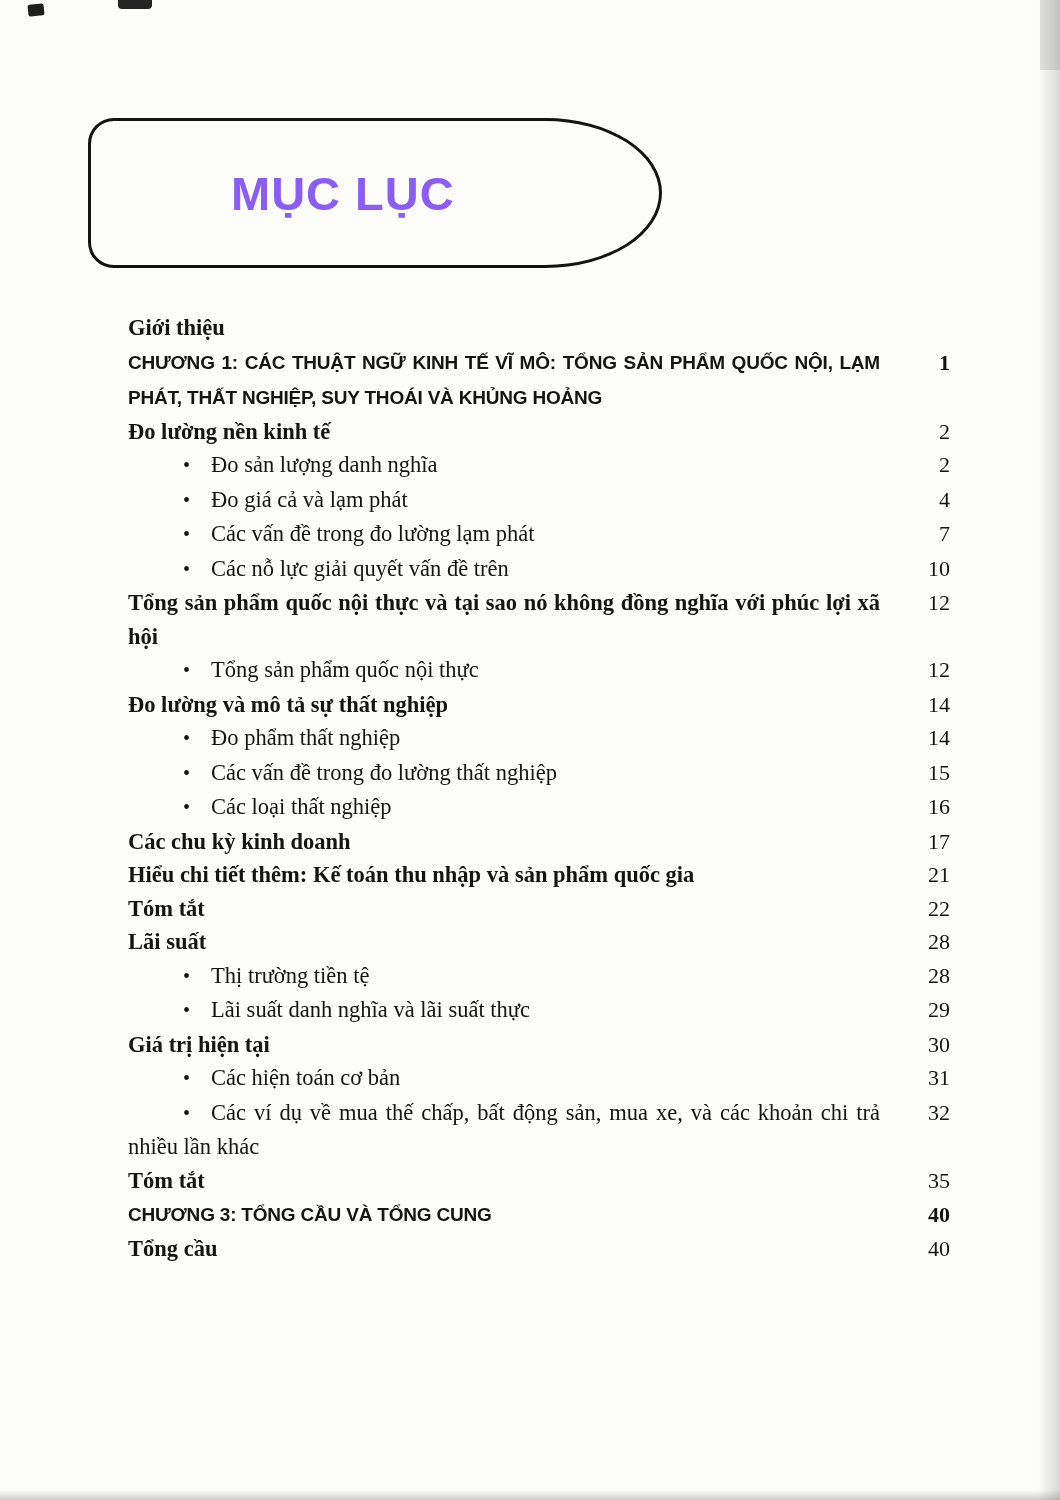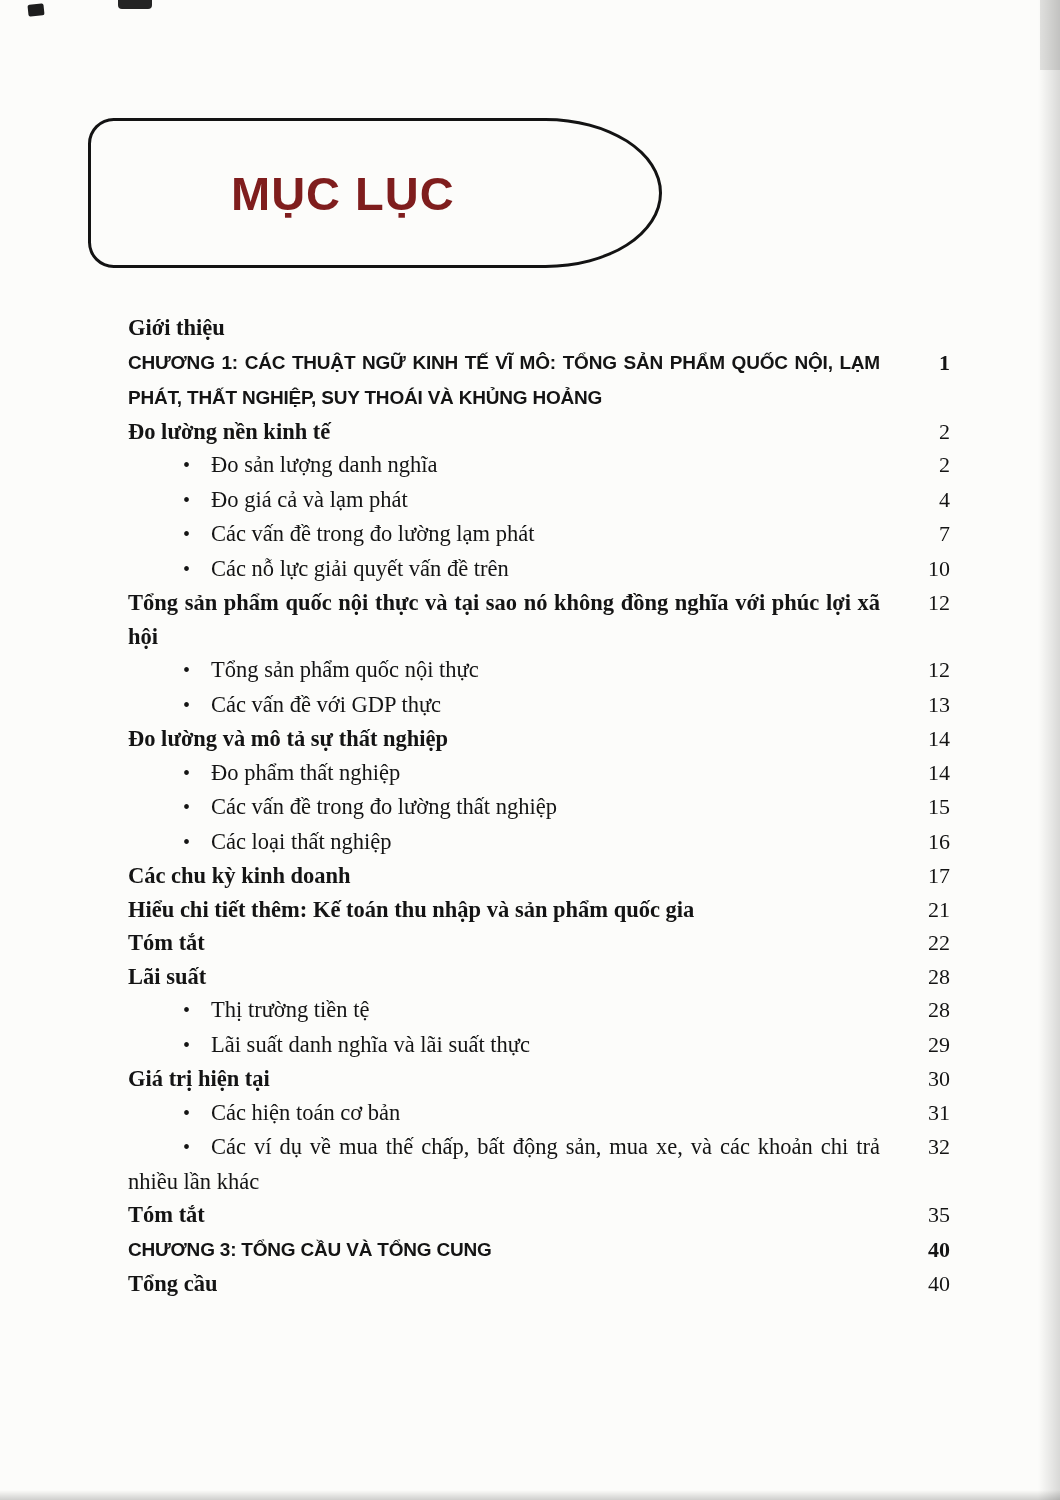--- a/index.html
+++ b/index.html
@@ -19,21 +19,21 @@
   
   .title-box {
     position:absolute; left:88px; top:118px; width:574px; height:150px;
     border:3px solid #131313;
     border-radius:26px 118px 118px 26px / 26px 76px 76px 26px;
   }
   .title-text {
     position:absolute; left:140px; top:0; height:100%;
     display:flex; align-items:center;
     font-family:"Liberation Sans","DejaVu Sans",sans-serif;
-    font-weight:bold; font-size:47px; letter-spacing:1px; color:#7f1d1d;
+    font-weight:bold; font-size:47px; letter-spacing:1px; color:#8b5cf6;
   }
 
   
   .toc { position:absolute; left:128px; top:311px; width:822px; }
   .row { display:flex; align-items:flex-start; }
   .row .label {
     flex:1; font-size:22.5px; line-height:33.5px;
     text-align:justify; padding-right:24px; color:#141414;
   }
   .row .page-num {
@@ -90,24 +90,20 @@
     <div class="label"><span class="dot">•</span><span>Các nỗ lực giải quyết vấn đề trên</span></div>
     <div class="page-num">10</div>
   </div>
       <div class="row section">
     <div class="label"><span>Tổng sản phẩm quốc nội thực và tại sao nó không đồng nghĩa với phúc lợi xã hội</span></div>
     <div class="page-num">12</div>
   </div>
       <div class="row bullet">
     <div class="label"><span class="dot">•</span><span>Tổng sản phẩm quốc nội thực</span></div>
     <div class="page-num">12</div>
-  </div>
-      <div class="row bullet">
-    <div class="label"><span class="dot">•</span><span>Các vấn đề với GDP thực</span></div>
-    <div class="page-num">13</div>
   </div>
       <div class="row section">
     <div class="label"><span>Đo lường và mô tả sự thất nghiệp</span></div>
     <div class="page-num">14</div>
   </div>
       <div class="row bullet">
     <div class="label"><span class="dot">•</span><span>Đo phẩm thất nghiệp</span></div>
     <div class="page-num">14</div>
   </div>
       <div class="row bullet">

